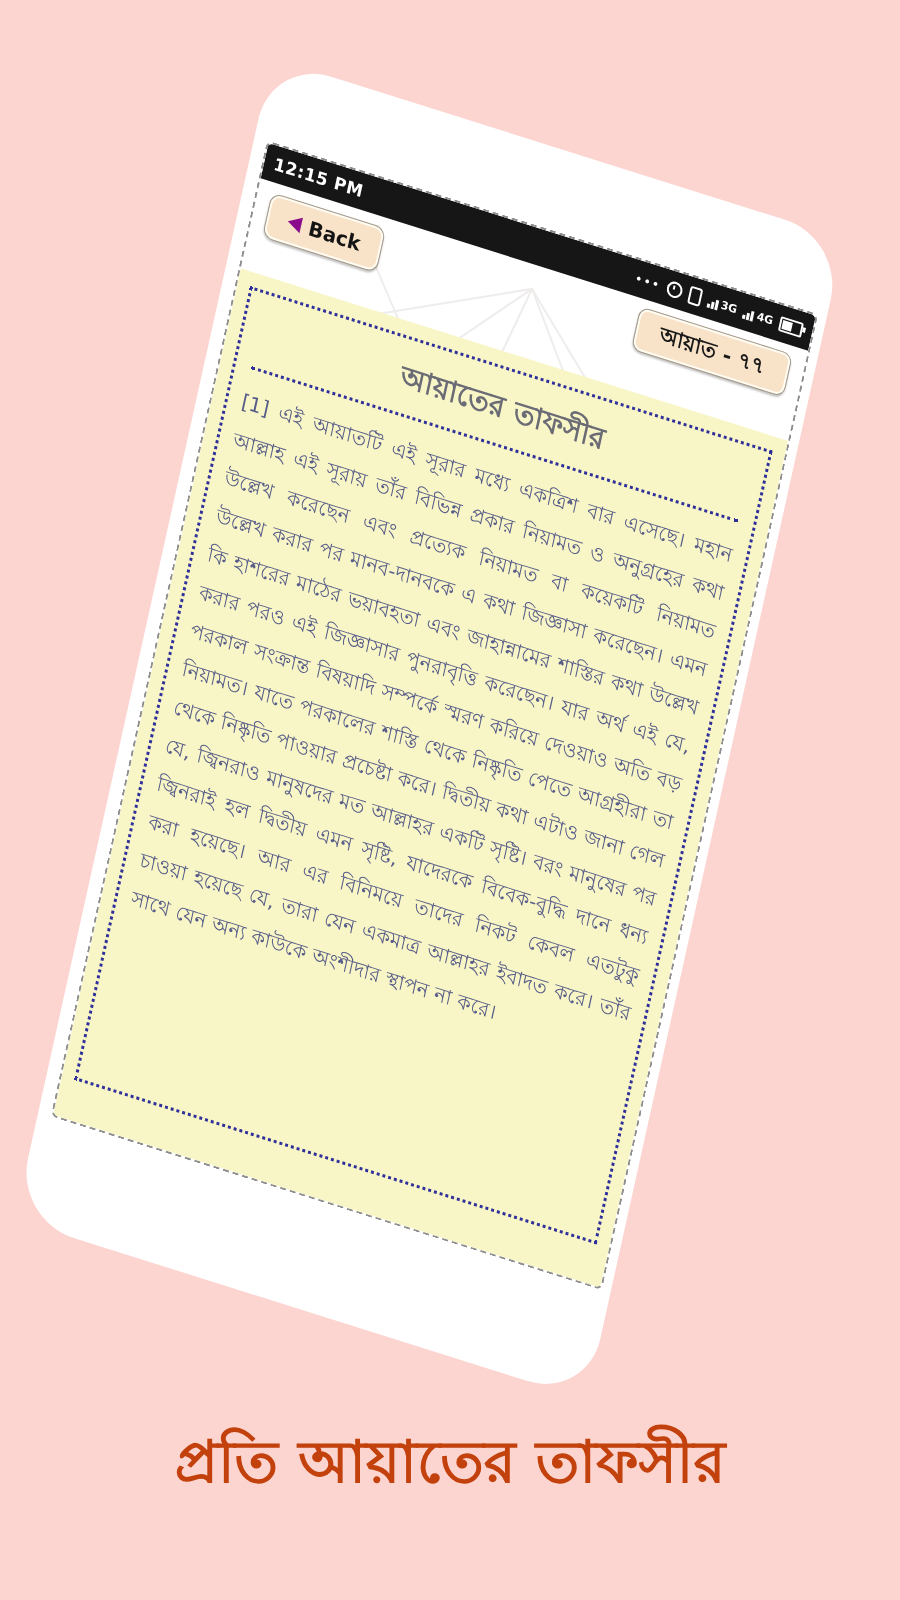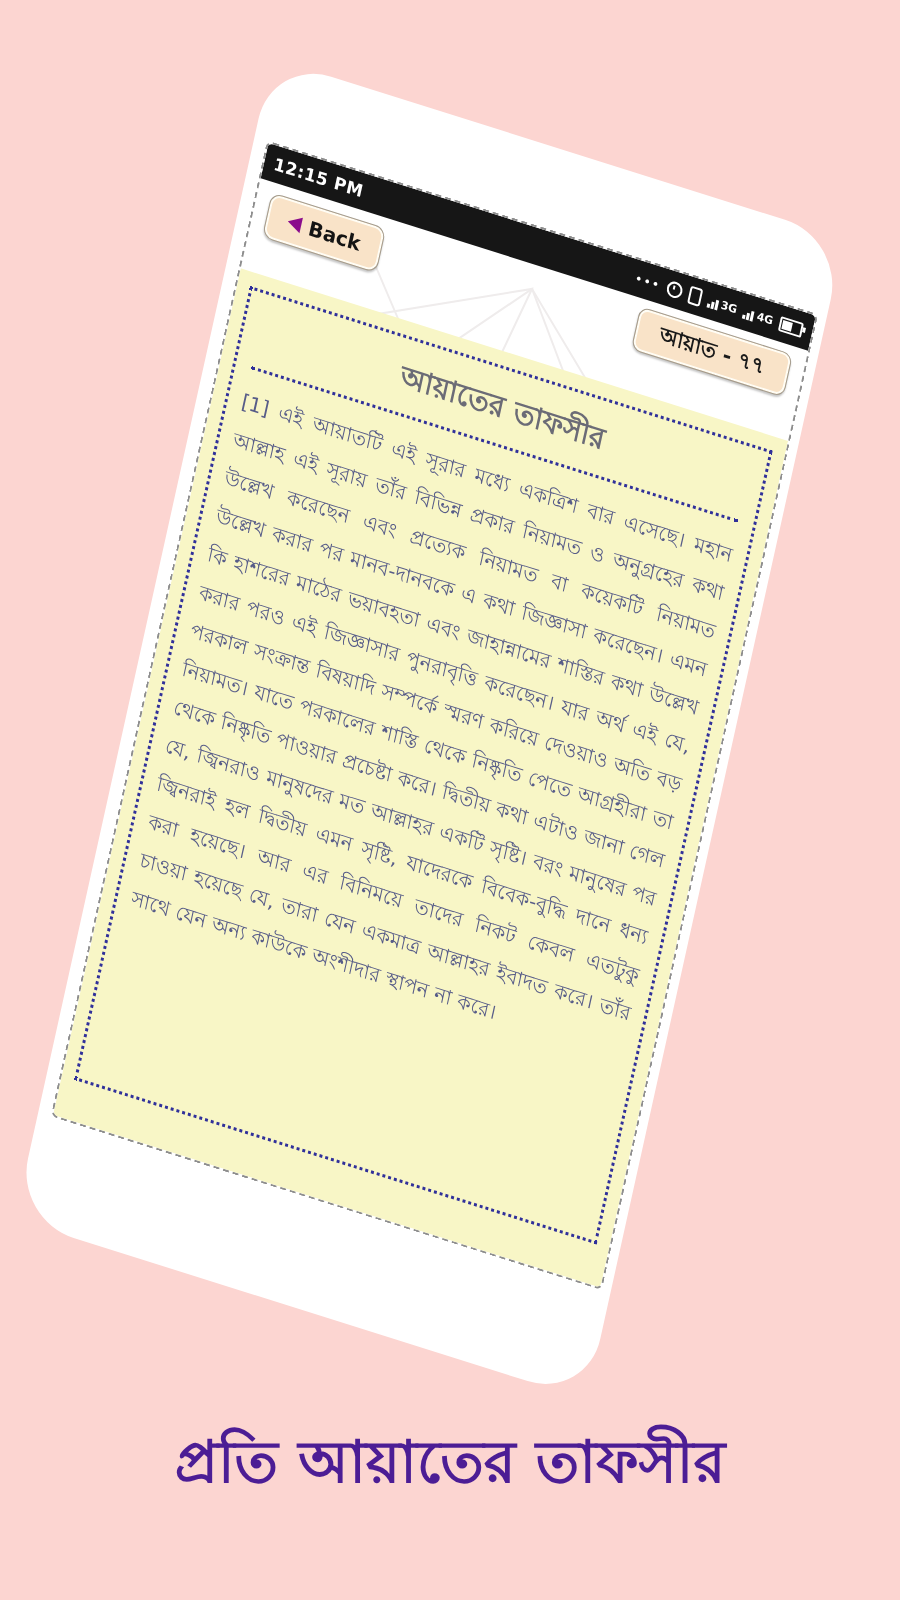--- a/index.html
+++ b/index.html
@@ -42,21 +42,21 @@
          font-weight:bold;font-size:21px;color:#1a1a1a;}
   
   .page{position:absolute;z-index:1;left:0;right:0;top:128px;bottom:0;background:#f8f6c6;}
   .frame{position:absolute;left:13px;right:13px;top:14px;bottom:40px;
          border:3px dotted #30309a;padding:10px 14px;overflow:hidden;}
   .title{margin:4px 0 10px;text-align:center;font-size:29px;font-weight:bold;color:#6b6b76;}
   .divider{border-top:3px dotted #30309a;margin:0 2px 14px;}
   .bodytext{margin:0;font-size:20px;line-height:1.95;text-align:justify;color:#575c88;}
   
   .caption{position:absolute;left:0;right:0;top:1418px;text-align:center;
-           font-size:58px;font-weight:bold;color:#4c1d95;}
+           font-size:58px;font-weight:bold;color:#c2410c;}
 </style>
 </head>
 <body>
 
 <div class="stage">
 
   <div class="phone">
     <div class="screen">
 
       <svg class="webpattern" viewBox="0 0 570 430" xmlns="http://www.w3.org/2000/svg">

